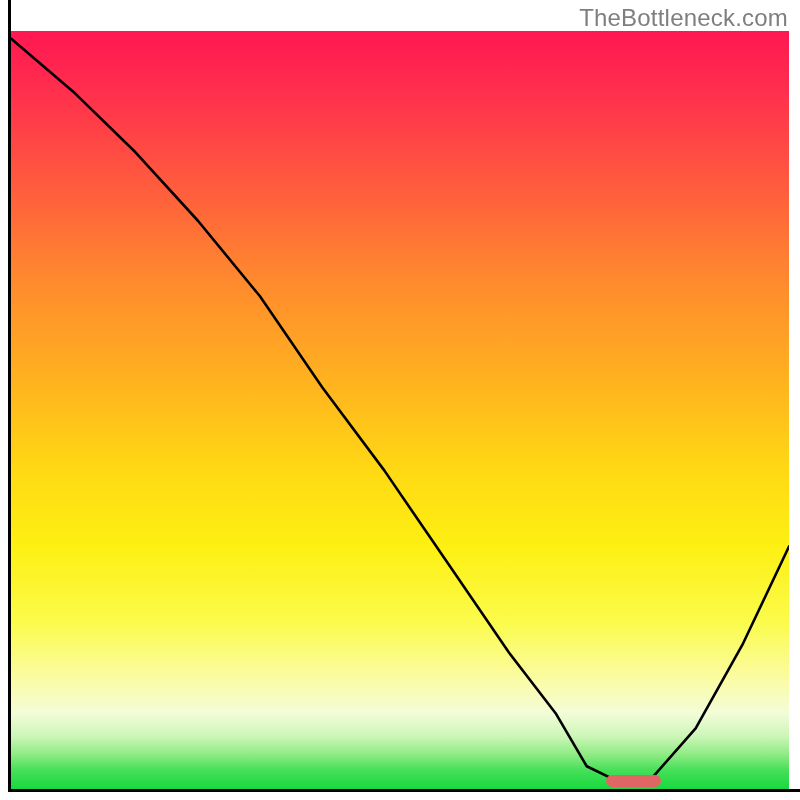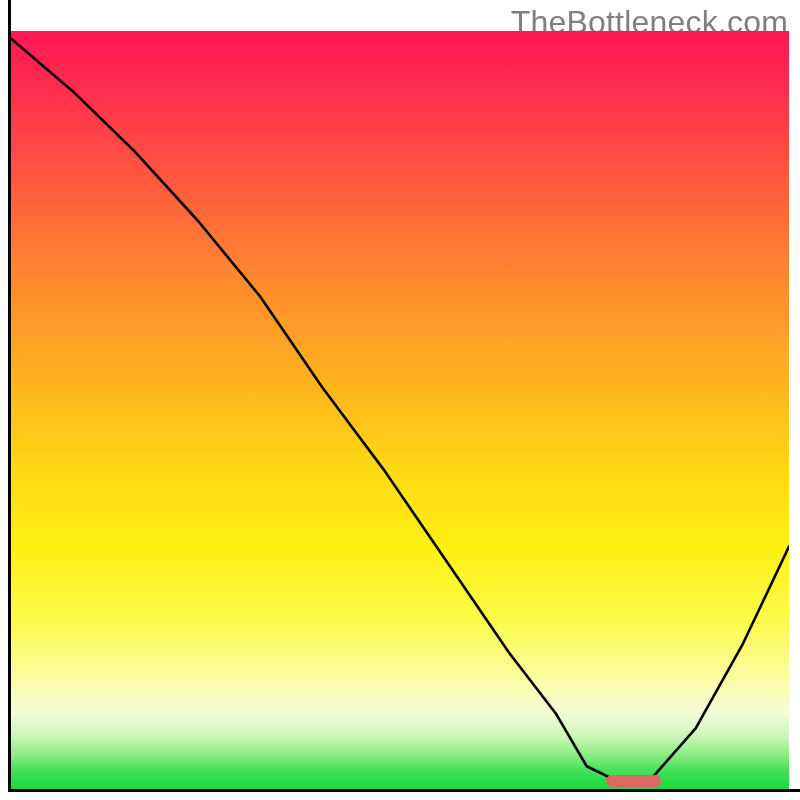--- a/index.html
+++ b/index.html
@@ -59,21 +59,21 @@
   }
   .axis-line {
     position: absolute;
     background: #000;
   }
   .watermark {
     position: absolute;
     top: 4px;
     right: 12px;
     color: #7f7f7f;
-    font-size: 32px;
+    font-size: 24px;
     font-weight: 400;
     letter-spacing: 0.2px;
     margin-left: 32px;
   }
 </style>
 </head>
 <body>
 
 <div class="stage">
 

